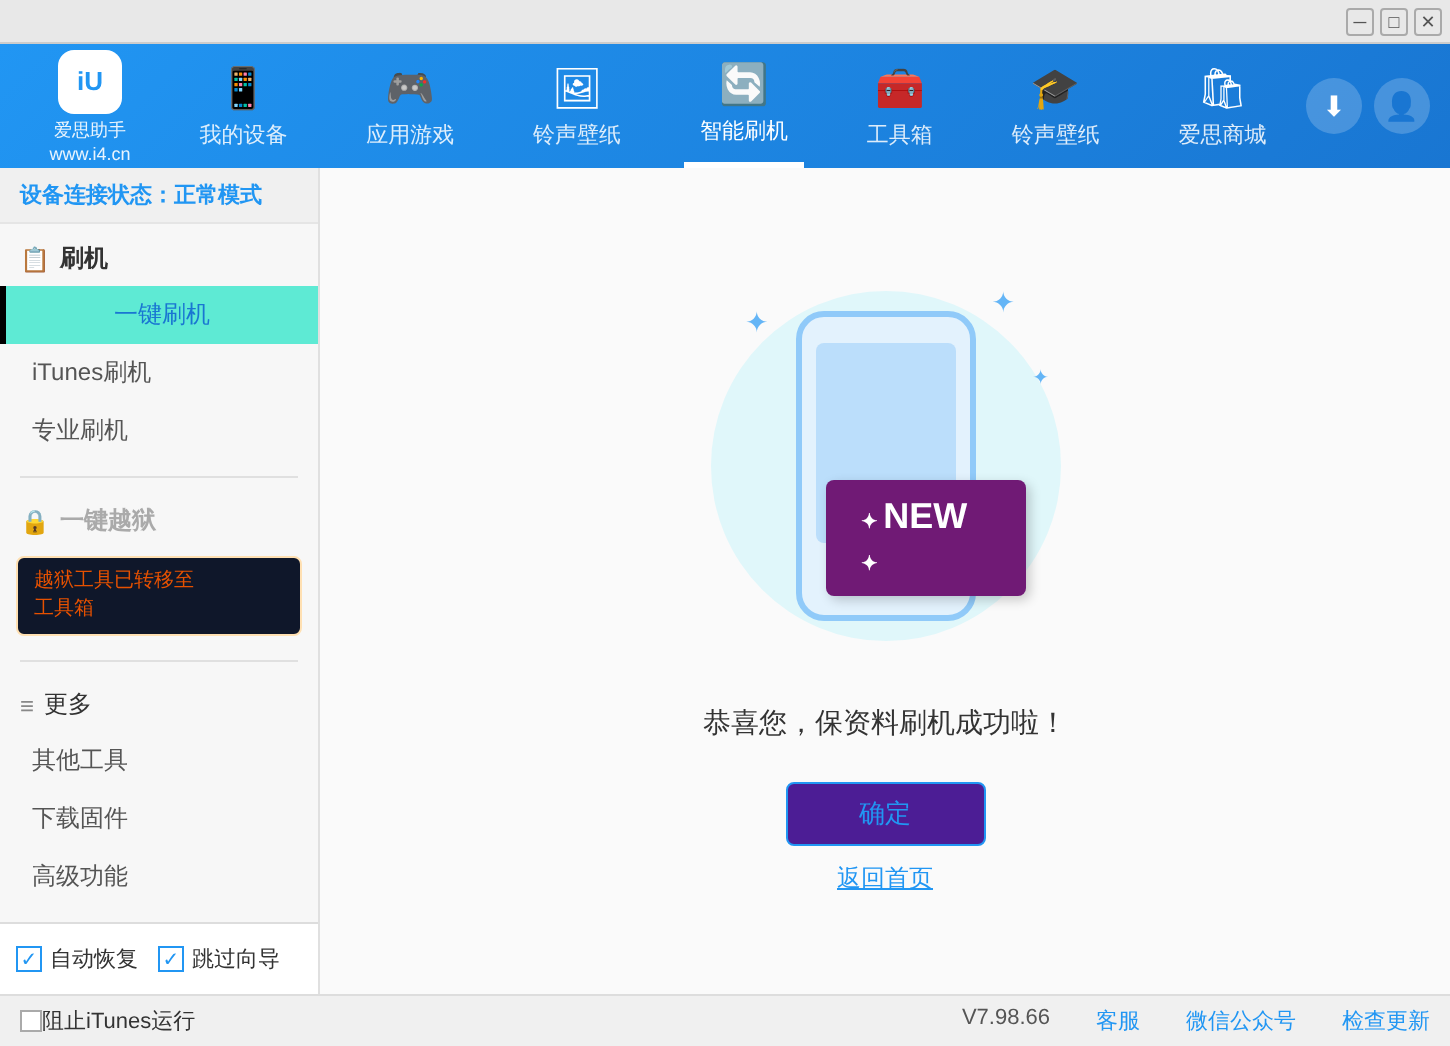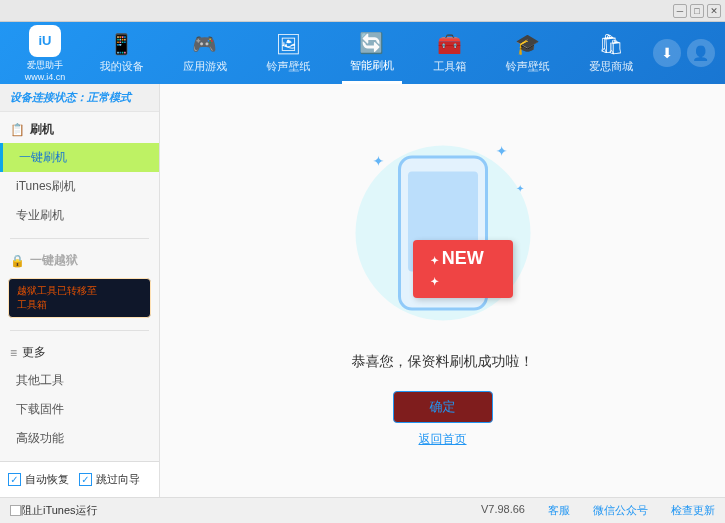--- a/index.html
+++ b/index.html
@@ -121,21 +121,20 @@
       flex-direction: column;
       flex-shrink: 0;
       overflow-y: auto;
     }
     .status-bar-small {
       padding: 6px 10px;
       font-size: 11px;
       color: #555;
       border-bottom: 1px solid #e5e5e5;
       background: #f0f0f0;
-      font-style: italic;
     }
     .status-bar-small span { color: #2196f3; font-weight: bold; }
 
     .sidebar-section {
       padding: 4px 0;
     }
     .sidebar-section-header {
       display: flex;
       align-items: center;
       padding: 5px 10px;
@@ -145,23 +144,24 @@
     }
     .sidebar-section-header .icon { margin-right: 5px; color: #2196f3; }
 
     .sidebar-item {
       padding: 6px 16px;
       font-size: 12px;
       color: #555;
       cursor: pointer;
     }
     .sidebar-item.active {
-      background: #bef264;
+      background: #5eead4;
       color: #1976d2;
-      border-left: 3px solid #0ea5e9;
+      border-left: 3px solid #000000;
+      text-align: center;
     }
 
     .sidebar-divider {
       height: 1px;
       background: #e0e0e0;
       margin: 4px 10px;
     }
 
     .sidebar-notice {
       margin: 4px 8px;
@@ -244,21 +244,21 @@
       z-index: 1;
     }
 
     
     .new-badge {
       position: absolute;
       bottom: 35px;
       left: 50%;
       transform: translateX(-30%);
       z-index: 3;
-      background: #ef4444;
+      background: #701a75;
       color: #fff;
       font-weight: bold;
       font-size: 18px;
       padding: 8px 18px;
       border-radius: 4px;
       box-shadow: 2px 2px 6px rgba(0,0,0,0.2);
     }
     .new-badge::before {
       content: '✦ ';
       font-size: 10px;
@@ -279,21 +279,21 @@
     .success-text {
       font-size: 14px;
       color: #333;
       margin-bottom: 20px;
       font-weight: 500;
     }
 
     .confirm-btn {
       width: 100px;
       height: 32px;
-      background: #7f1d1d;
+      background: #4c1d95;
       border: 1px solid #2196f3;
       color: #2196f3;
       border-radius: 4px;
       font-size: 13px;
       cursor: pointer;
       margin-bottom: 8px;
       display: flex; align-items: center; justify-content: center;
     }
 
     .back-link {

